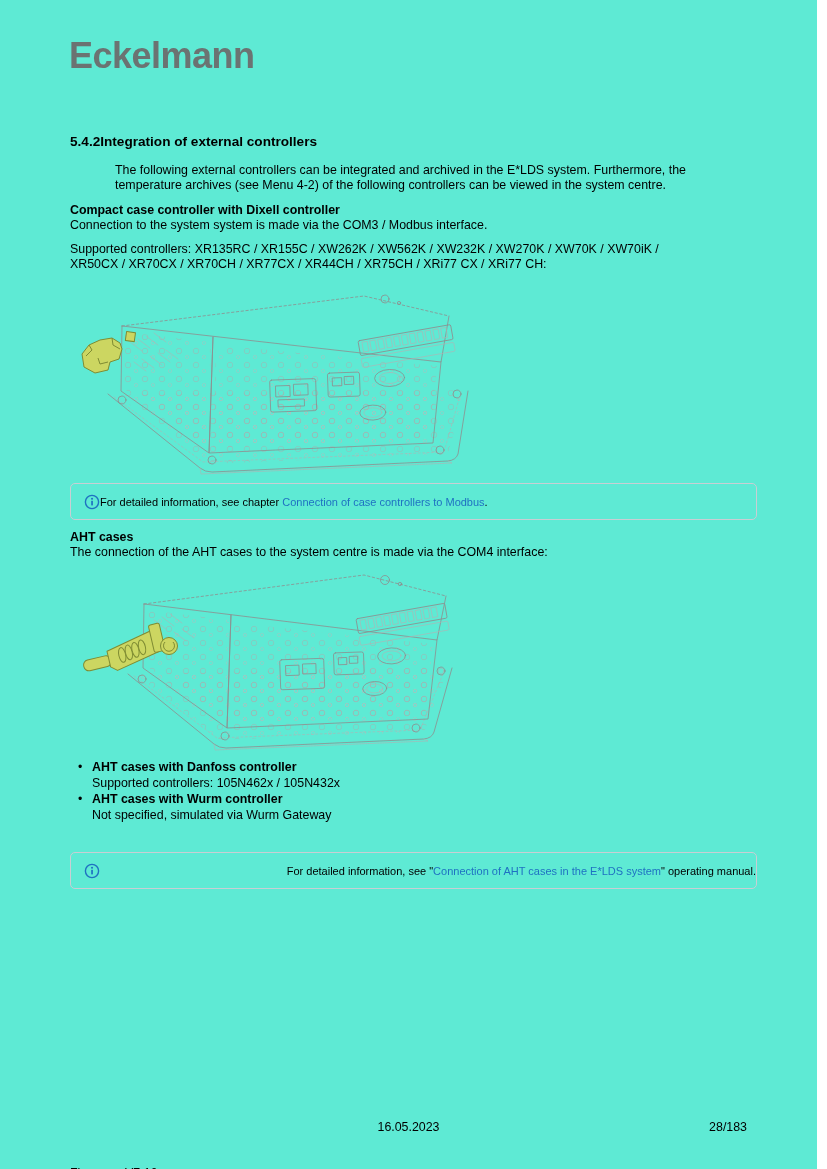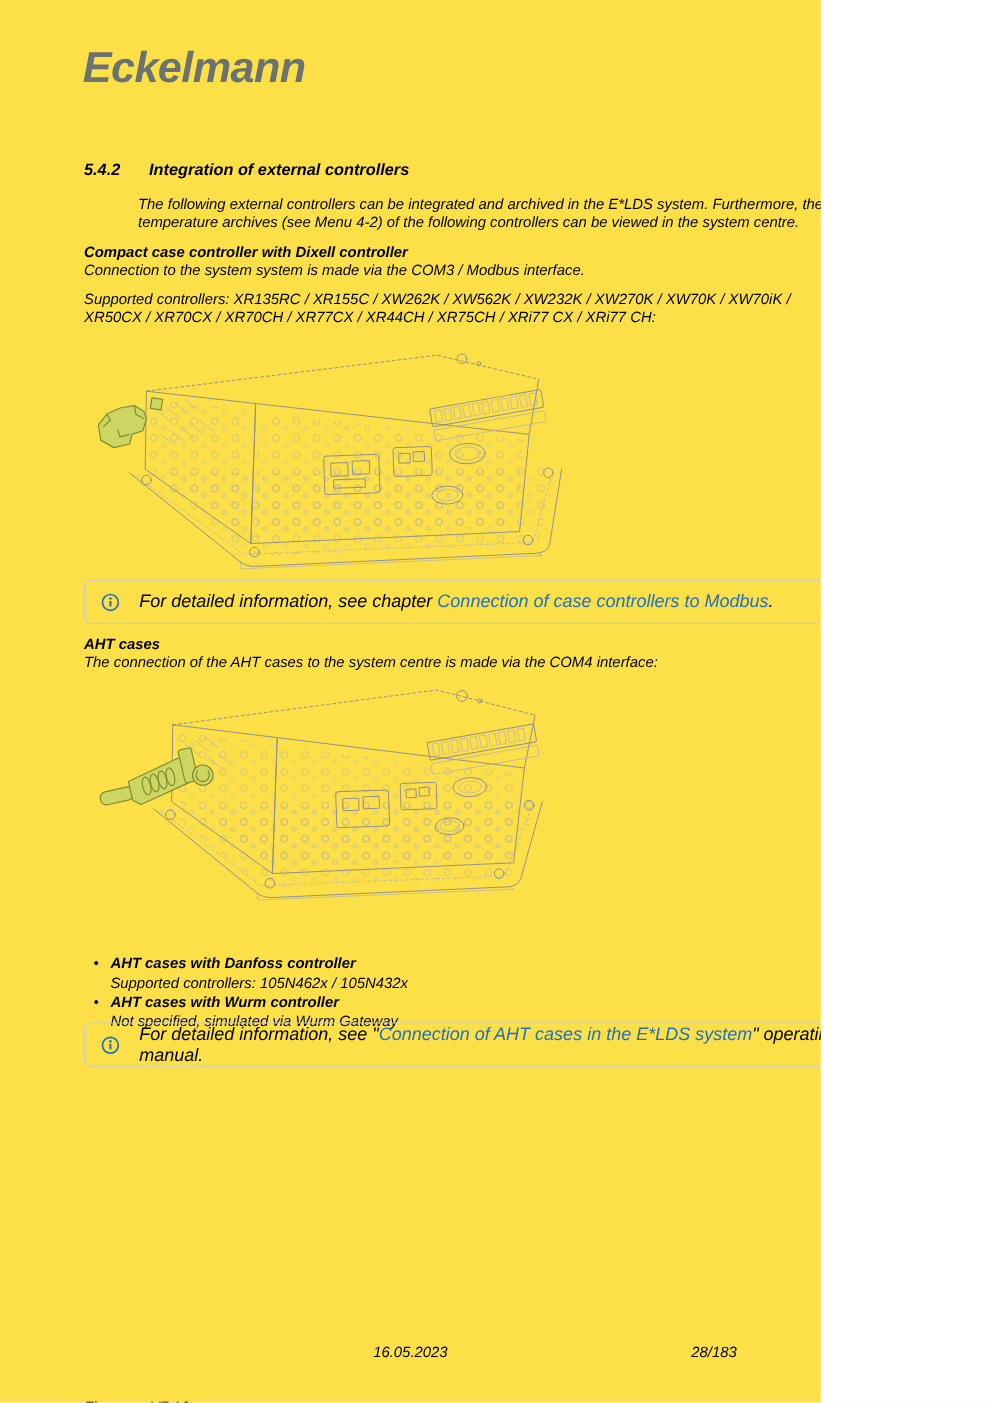--- a/index.html
+++ b/index.html
@@ -1,46 +1,45 @@
 <!DOCTYPE html>
 <html><head>
 <meta charset="utf-8">
 <style>
   html,body { margin:0; padding:0; background:#ffffff; }
   .page {
-    position:relative; width:684px; height:1169px; background:#fde047;
+    position:relative; width:817px; height:1169px; background:#5eead4;
     font-family:"Liberation Sans", sans-serif; color:#000;
     overflow:hidden;
-    font-style:italic;
   }
   .logo {
     position:absolute; left:69px; top:38px;
     font-size:36px; font-weight:bold; color:#6b7372; letter-spacing:-0.5px;
     line-height:1;
   }
   .h-section {
     position:absolute; left:70px; top:134px;
     font-size:13.6px; font-weight:bold; display:flex;
   }
-  .h-section .num { margin-right:24px; }
+  .h-section .num { margin-right:0; }
   .para { position:absolute; left:70px; font-size:12.4px; line-height:15.4px; width:690px; }
   .para span { display:block; }
   .bold { font-weight:bold; }
   .illus-wrap { position:absolute; }
   .wire { fill:none; stroke:#8e8e8e; stroke-width:0.8; stroke-linejoin:round; stroke-linecap:round; }
   .wire-lt { fill:none; stroke:#b2b2b2; stroke-width:0.6; }
   .green { fill:#ccd661; stroke:#7f8c33; stroke-width:1; stroke-linejoin:round; }
   .infobox {
     position:absolute; left:70px; width:687px; height:37px; box-sizing:border-box;
     border:1px solid #c9ced3; border-radius:5px;
     display:flex; align-items:center; padding-left:13px;
   }
-  .infobox .txt { margin-left:16px; font-size:15px; }
+  .infobox .txt { font-size:11px; }
   .link { color:#1f71c2; text-decoration:none; cursor:pointer; }
-  .bullets { position:absolute; left:70px; font-size:12.4px; line-height:16px;margin-top:36px; }
+  .bullets { position:absolute; left:70px; font-size:12.4px; line-height:16px; }
   .b-item { display:flex; }
   .b-dot { width:14px; margin-left:8px; }
   .b-dot::before { content:"\2022"; }
   .footer-left  { position:absolute; left:70px;  top:1120px; font-size:12.4px;margin-top:46px; }
   .footer-center{ position:absolute; left:0; right:0; top:1120px; text-align:center; font-size:12.4px; }
   .footer-right { position:absolute; right:70px; top:1120px; font-size:12.4px; }
 </style>
 </head>
 <body>
 

